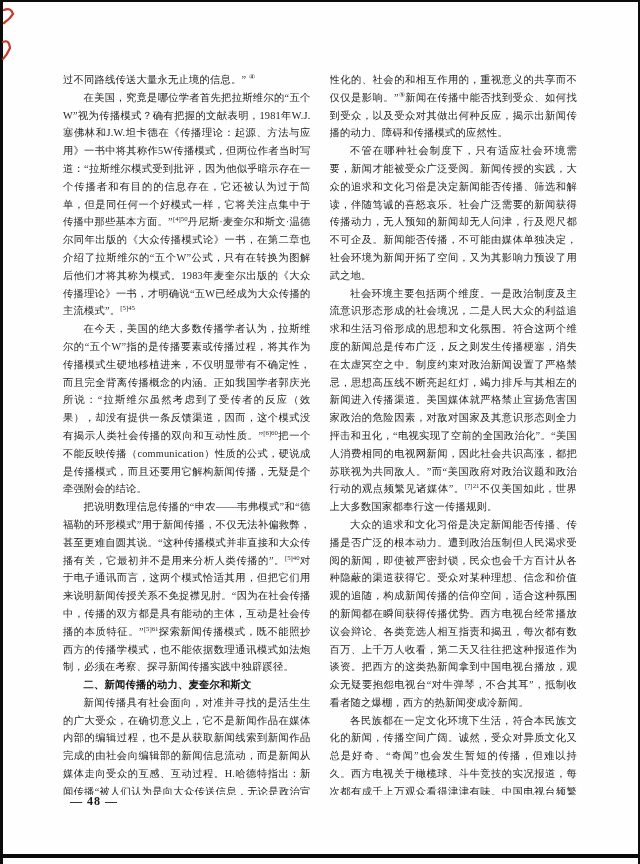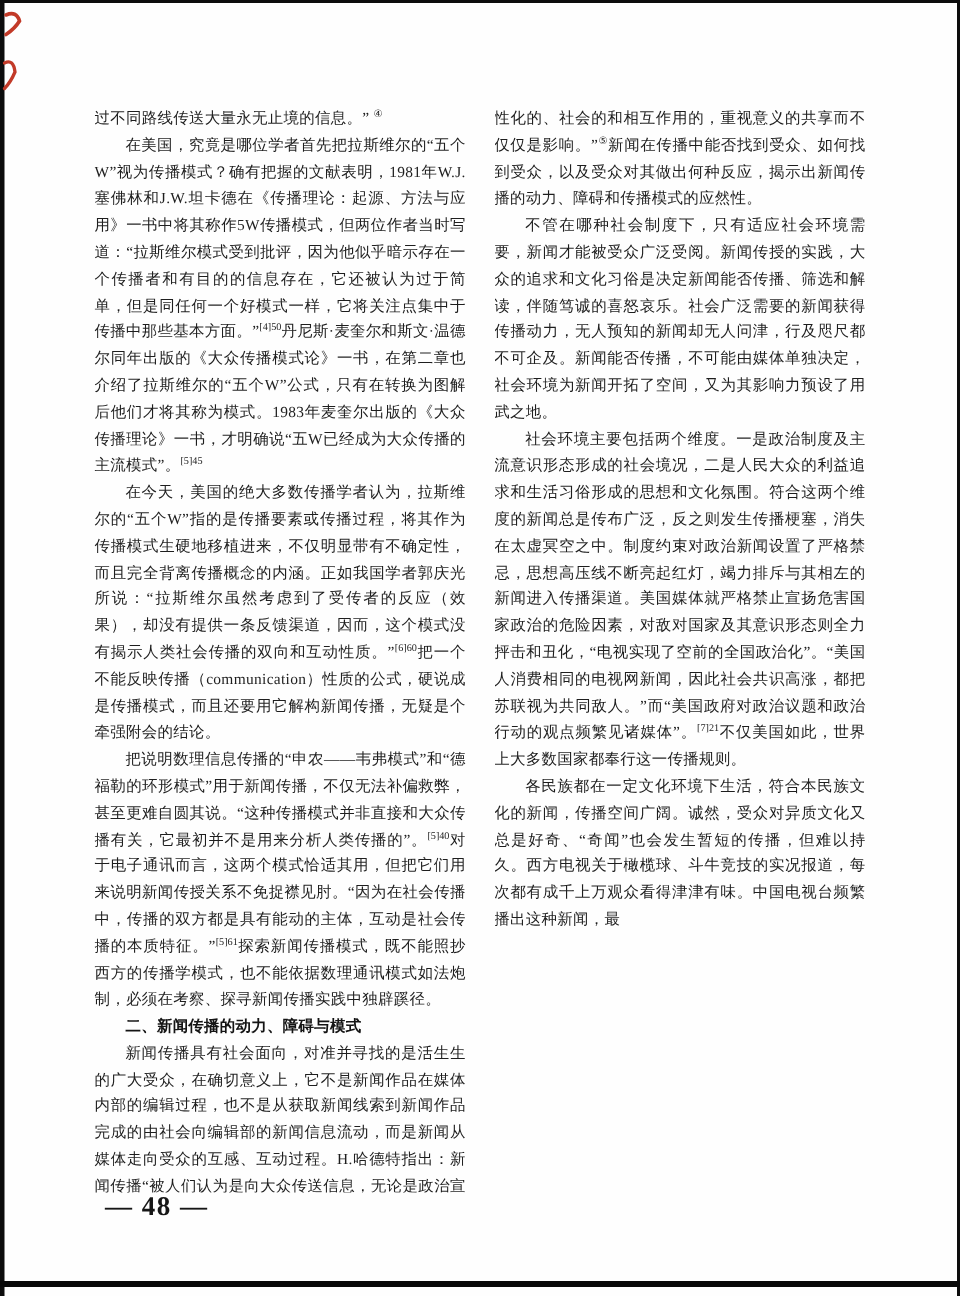--- a/index.html
+++ b/index.html
@@ -26,21 +26,21 @@
   .para.heading{
     font-weight:bold;
     font-family:"Liberation Sans","DejaVu Sans",sans-serif;
     color:#141414;
   }
   .para sup{
     font-size:6.8px;line-height:0;vertical-align:4px;letter-spacing:0;
   }
   .page-number{
     position:absolute;left:70px;top:794px;
-    font-size:18px;font-weight:bold;color:#161616;letter-spacing:1px;
+    font-size:12px;font-weight:bold;color:#161616;letter-spacing:1px;
     font-family:"Liberation Serif","DejaVu Serif",serif;
   }
 </style>
 </head>
 <body>
 
 <div class="page">
 
   <div class="edge edge-left"></div>
   <div class="edge edge-top"></div>
@@ -50,27 +50,28 @@
     <path d="M3 5 Q10 2 12 9 Q9 14 3 18" fill="none" stroke-width="2.4" stroke-linecap="round" stroke="#c23a28"></path>
     <path d="M2 37 Q8 34 9 43 Q6 50 2 54" fill="none" stroke-width="2.2" stroke-linecap="round" stroke="#c23a28"></path>
   </svg>
 
   <div class="columns">
     <div class="column">
         <p class="para">过不同路线传送大量永无止境的信息。” <sup>④</sup></p>
         <p class="para indent">在美国，究竟是哪位学者首先把拉斯维尔的“五个W”视为传播模式？确有把握的文献表明，1981年W.J.塞佛林和J.W.坦卡德在《传播理论：起源、方法与应用》一书中将其称作5W传播模式，但两位作者当时写道：“拉斯维尔模式受到批评，因为他似乎暗示存在一个传播者和有目的的信息存在，它还被认为过于简单，但是同任何一个好模式一样，它将关注点集中于传播中那些基本方面。”<sup>[4]50</sup>丹尼斯·麦奎尔和斯文·温德尔同年出版的《大众传播模式论》一书，在第二章也介绍了拉斯维尔的“五个W”公式，只有在转换为图解后他们才将其称为模式。1983年麦奎尔出版的《大众传播理论》一书，才明确说“五W已经成为大众传播的主流模式”。<sup>[5]45</sup></p>
         <p class="para indent">在今天，美国的绝大多数传播学者认为，拉斯维尔的“五个W”指的是传播要素或传播过程，将其作为传播模式生硬地移植进来，不仅明显带有不确定性，而且完全背离传播概念的内涵。正如我国学者郭庆光所说：“拉斯维尔虽然考虑到了受传者的反应（效果），却没有提供一条反馈渠道，因而，这个模式没有揭示人类社会传播的双向和互动性质。”<sup>[6]60</sup>把一个不能反映传播（communication）性质的公式，硬说成是传播模式，而且还要用它解构新闻传播，无疑是个牵强附会的结论。</p>
         <p class="para indent">把说明数理信息传播的“申农——韦弗模式”和“德福勒的环形模式”用于新闻传播，不仅无法补偏救弊，甚至更难自圆其说。“这种传播模式并非直接和大众传播有关，它最初并不是用来分析人类传播的”。<sup>[5]40</sup>对于电子通讯而言，这两个模式恰适其用，但把它们用来说明新闻传授关系不免捉襟见肘。“因为在社会传播中，传播的双方都是具有能动的主体，互动是社会传播的本质特征。”<sup>[5]61</sup>探索新闻传播模式，既不能照抄西方的传播学模式，也不能依据数理通讯模式如法炮制，必须在考察、探寻新闻传播实践中独辟蹊径。</p>
-        <p class="para heading indent">二、新闻传播的动力、障碍与模式</p>
+        <p class="para heading indent">二、新闻传播的动力、麦奎尔和斯文</p>
         <p class="para indent">新闻传播具有社会面向，对准并寻找的是活生生的广大受众，在确切意义上，它不是新闻作品在媒体内部的编辑过程，也不是从获取新闻线索到新闻作品完成的由社会向编辑部的新闻信息流动，而是新闻从媒体走向受众的互感、互动过程。H.哈德特指出：新闻传播“被人们认为是向大众传送信息，无论是政治宣传还是公共信息都是这样……这种模式在本质上把人类传播描述为人</p>
       </div>
     <div class="column">
         <p class="para">性化的、社会的和相互作用的，重视意义的共享而不仅仅是影响。”<sup>⑤</sup>新闻在传播中能否找到受众、如何找到受众，以及受众对其做出何种反应，揭示出新闻传播的动力、障碍和传播模式的应然性。</p>
         <p class="para indent">不管在哪种社会制度下，只有适应社会环境需要，新闻才能被受众广泛受阅。新闻传授的实践，大众的追求和文化习俗是决定新闻能否传播、筛选和解读，伴随笃诚的喜怒哀乐。社会广泛需要的新闻获得传播动力，无人预知的新闻却无人问津，行及咫尺都不可企及。新闻能否传播，不可能由媒体单独决定，社会环境为新闻开拓了空间，又为其影响力预设了用武之地。</p>
         <p class="para indent">社会环境主要包括两个维度。一是政治制度及主流意识形态形成的社会境况，二是人民大众的利益追求和生活习俗形成的思想和文化氛围。符合这两个维度的新闻总是传布广泛，反之则发生传播梗塞，消失在太虚冥空之中。制度约束对政治新闻设置了严格禁忌，思想高压线不断亮起红灯，竭力排斥与其相左的新闻进入传播渠道。美国媒体就严格禁止宣扬危害国家政治的危险因素，对敌对国家及其意识形态则全力抨击和丑化，“电视实现了空前的全国政治化”。“美国人消费相同的电视网新闻，因此社会共识高涨，都把苏联视为共同敌人。”而“美国政府对政治议题和政治行动的观点频繁见诸媒体”。<sup>[7]21</sup>不仅美国如此，世界上大多数国家都奉行这一传播规则。</p>
+        <p class="para indent">大众的追求和文化习俗是决定新闻能否传播、传播是否广泛的根本动力。遭到政治压制但人民渴求受阅的新闻，即使被严密封锁，民众也会千方百计从各种隐蔽的渠道获得它。受众对某种理想、信念和价值观的追随，构成新闻传播的信仰空间，适合这种氛围的新闻都在瞬间获得传播优势。西方电视台经常播放议会辩论、各类竞选人相互指责和揭丑，每次都有数百万、上千万人收看，第二天又往往把这种报道作为谈资。把西方的这类热新闻拿到中国电视台播放，观众无疑要抱怨电视台“对牛弹琴，不合其耳”，抵制收看者随之爆棚，西方的热新闻变成冷新闻。</p>
         <p class="para indent">各民族都在一定文化环境下生活，符合本民族文化的新闻，传播空间广阔。诚然，受众对异质文化又总是好奇、“奇闻”也会发生暂短的传播，但难以持久。西方电视关于橄榄球、斗牛竞技的实况报道，每次都有成千上万观众看得津津有味。中国电视台频繁播出这种新闻，最</p>
       </div>
   </div>
 
   <div class="page-number">— 48 —</div>
 
   <div class="bottom-rule"></div>
 
 </div>
 

